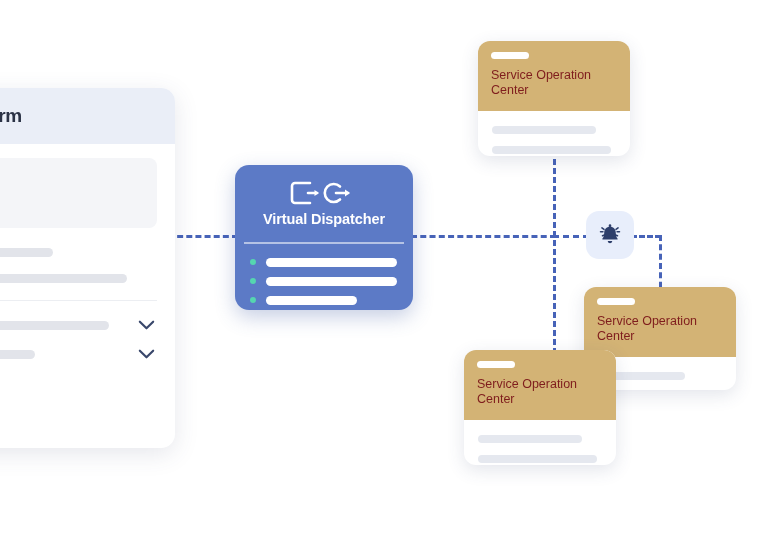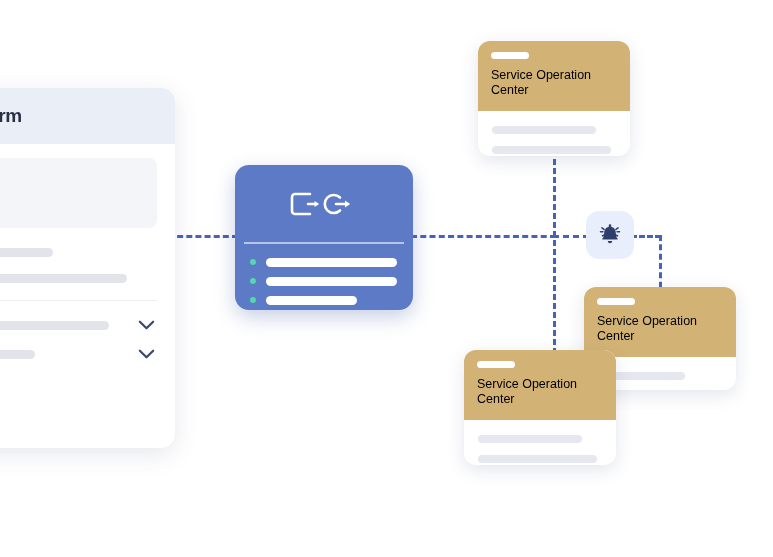--- a/index.html
+++ b/index.html
@@ -178,21 +178,21 @@
     padding: 11px 13px 13px 13px;
   }
   .soc-pill {
     width: 38px;
     height: 7px;
     border-radius: 4px;
     background: #ffffff;
     margin-bottom: 9px;
   }
   .soc-title {
-    color: #000000;
+    color: #7f1d1d;
     font-size: 12.5px;
     line-height: 15px;
     font-weight: normal;
   }
   .soc-body {
     padding: 15px 14px 0 14px;
   }
   .soc-body .bar {
     background: #e5e8ef;
     height: 8px;
@@ -257,20 +257,21 @@
   <div class="dispatcher">
     <div class="disp-top">
       <svg class="disp-icon" viewBox="0 0 72 26">
         <path d="M22 3 H7 a3 3 0 0 0 -3 3 v14 a3 3 0 0 0 3 3 h15" fill="none" stroke="#ffffff" stroke-width="2.6" stroke-linecap="round"></path>
         <path d="M20 13 h9" fill="none" stroke="#ffffff" stroke-width="2.6" stroke-linecap="round"></path>
         <path d="M26.5 10 l4.5 3 l-4.5 3 z" fill="#ffffff"></path>
         <path d="M52 6.5 A9 9 0 1 0 52 19.5" fill="none" stroke="#ffffff" stroke-width="2.6" stroke-linecap="round"></path>
         <path d="M48 13 h12" fill="none" stroke="#ffffff" stroke-width="2.6" stroke-linecap="round"></path>
         <path d="M57 9.5 l5 3.5 l-5 3.5 z" fill="#ffffff"></path>
       </svg>
+      <div class="disp-label">Virtual Dispatcher</div>
     </div>
     <div class="disp-rule"></div>
     <div class="disp-list">
       <div class="disp-item">
         <span class="dot"></span>
         <span class="wbar" style="width:100%;"></span>
       </div>
       <div class="disp-item">
         <span class="dot"></span>
         <span class="wbar" style="width:100%;"></span>

